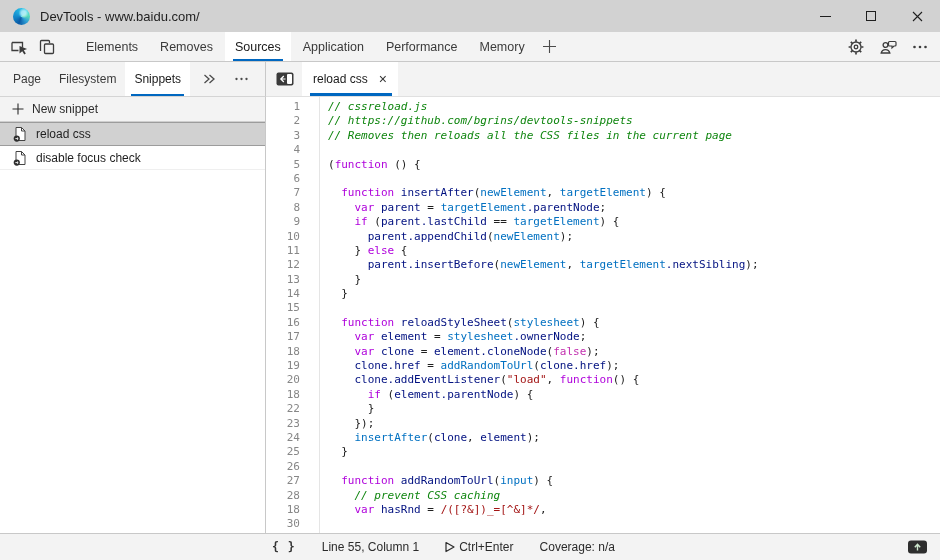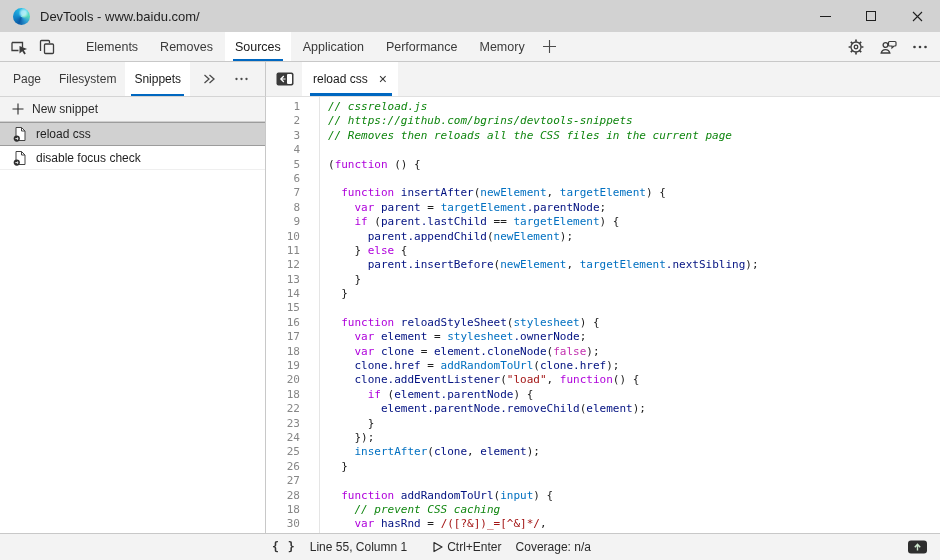--- a/index.html
+++ b/index.html
@@ -70,21 +70,21 @@
   .gut-line { height:14.4px; font:11px "DejaVu Sans Mono","Liberation Mono",monospace; color:#878787; }
   .code { flex:1; padding:3px 5px 0 8px; overflow:hidden; }
   .code-line { height:14.4px; font:11px "DejaVu Sans Mono","Liberation Mono",monospace; color:#202020; white-space:pre; }
   .tk-c { font-style:italic; }
 
   
   .statusbar { position:absolute; left:0; right:0; bottom:0; height:27px; background:#f3f3f3;
                border-top:1px solid #c8c8c8; display:flex; align-items:center; padding-left:272px;
                font-size:12px; color:#2b2b2b; }
   .braces { font:bold 11.5px "DejaVu Sans Mono","Liberation Mono",monospace; color:#333; letter-spacing:1px; }
-  .sb-item { margin-left:14px; }
+  .sb-item { margin-left:26px; }
   .run { display:flex; align-items:center; gap:3px; margin-left:24px; }
   .drawer-btn { position:absolute; right:12px; top:5px; cursor:default; }
 
   svg { display:block; }
 </style>
 </head>
 <body>
 
 <div class="window">
 
@@ -291,21 +291,20 @@
         <div class="code-line"><span class="tk-d" style="color: rgb(32, 32, 32);">      </span><span class="tk-v" style="color: rgb(0, 16, 128);">parent.insertBefore</span><span class="tk-d" style="color: rgb(32, 32, 32);">(</span><span class="tk-p" style="color: rgb(0, 112, 193);">newElement</span><span class="tk-d" style="color: rgb(32, 32, 32);">, </span><span class="tk-p" style="color: rgb(0, 112, 193);">targetElement</span><span class="tk-v" style="color: rgb(0, 16, 128);">.nextSibling</span><span class="tk-d" style="color: rgb(32, 32, 32);">);</span></div>
         <div class="code-line"><span class="tk-d" style="color: rgb(32, 32, 32);">    }</span></div>
         <div class="code-line"><span class="tk-d" style="color: rgb(32, 32, 32);">  }</span></div>
         <div class="code-line"></div>
         <div class="code-line"><span class="tk-d" style="color: rgb(32, 32, 32);">  </span><span class="tk-k" style="color: rgb(175, 0, 219);">function</span><span class="tk-d" style="color: rgb(32, 32, 32);"> </span><span class="tk-v" style="color: rgb(0, 16, 128);">reloadStyleSheet</span><span class="tk-d" style="color: rgb(32, 32, 32);">(</span><span class="tk-p" style="color: rgb(0, 112, 193);">stylesheet</span><span class="tk-d" style="color: rgb(32, 32, 32);">) {</span></div>
         <div class="code-line"><span class="tk-d" style="color: rgb(32, 32, 32);">    </span><span class="tk-k" style="color: rgb(175, 0, 219);">var</span><span class="tk-d" style="color: rgb(32, 32, 32);"> </span><span class="tk-v" style="color: rgb(0, 16, 128);">element</span><span class="tk-d" style="color: rgb(32, 32, 32);"> = </span><span class="tk-p" style="color: rgb(0, 112, 193);">stylesheet</span><span class="tk-v" style="color: rgb(0, 16, 128);">.ownerNode</span><span class="tk-d" style="color: rgb(32, 32, 32);">;</span></div>
         <div class="code-line"><span class="tk-d" style="color: rgb(32, 32, 32);">    </span><span class="tk-k" style="color: rgb(175, 0, 219);">var</span><span class="tk-d" style="color: rgb(32, 32, 32);"> </span><span class="tk-v" style="color: rgb(0, 16, 128);">clone</span><span class="tk-d" style="color: rgb(32, 32, 32);"> = </span><span class="tk-v" style="color: rgb(0, 16, 128);">element.cloneNode</span><span class="tk-d" style="color: rgb(32, 32, 32);">(</span><span class="tk-a" style="color: rgb(194, 47, 174);">false</span><span class="tk-d" style="color: rgb(32, 32, 32);">);</span></div>
         <div class="code-line"><span class="tk-d" style="color: rgb(32, 32, 32);">    </span><span class="tk-v" style="color: rgb(0, 16, 128);">clone.href</span><span class="tk-d" style="color: rgb(32, 32, 32);"> = </span><span class="tk-p" style="color: rgb(0, 112, 193);">addRandomToUrl</span><span class="tk-d" style="color: rgb(32, 32, 32);">(</span><span class="tk-v" style="color: rgb(0, 16, 128);">clone.href</span><span class="tk-d" style="color: rgb(32, 32, 32);">);</span></div>
         <div class="code-line"><span class="tk-d" style="color: rgb(32, 32, 32);">    </span><span class="tk-v" style="color: rgb(0, 16, 128);">clone.addEventListener</span><span class="tk-d" style="color: rgb(32, 32, 32);">(</span><span class="tk-s" style="color: rgb(163, 21, 21);">"load"</span><span class="tk-d" style="color: rgb(32, 32, 32);">, </span><span class="tk-k" style="color: rgb(175, 0, 219);">function</span><span class="tk-d" style="color: rgb(32, 32, 32);">() {</span></div>
         <div class="code-line"><span class="tk-d" style="color: rgb(32, 32, 32);">      </span><span class="tk-k" style="color: rgb(175, 0, 219);">if</span><span class="tk-d" style="color: rgb(32, 32, 32);"> (</span><span class="tk-v" style="color: rgb(0, 16, 128);">element.parentNode</span><span class="tk-d" style="color: rgb(32, 32, 32);">) {</span></div>
-        <div class="code-line"><span class="tk-d" style="color: rgb(32, 32, 32);">        </span><span class="tk-v" style="color: rgb(0, 16, 128);">element.parentNode.removeChild</span><span class="tk-d" style="color: rgb(32, 32, 32);">(</span><span class="tk-v" style="color: rgb(0, 16, 128);">element</span><span class="tk-d" style="color: rgb(32, 32, 32);">);</span></div>
         <div class="code-line"><span class="tk-d" style="color: rgb(32, 32, 32);">      }</span></div>
         <div class="code-line"><span class="tk-d" style="color: rgb(32, 32, 32);">    });</span></div>
         <div class="code-line"><span class="tk-d" style="color: rgb(32, 32, 32);">    </span><span class="tk-p" style="color: rgb(0, 112, 193);">insertAfter</span><span class="tk-d" style="color: rgb(32, 32, 32);">(</span><span class="tk-v" style="color: rgb(0, 16, 128);">clone</span><span class="tk-d" style="color: rgb(32, 32, 32);">, </span><span class="tk-v" style="color: rgb(0, 16, 128);">element</span><span class="tk-d" style="color: rgb(32, 32, 32);">);</span></div>
         <div class="code-line"><span class="tk-d" style="color: rgb(32, 32, 32);">  }</span></div>
         <div class="code-line"></div>
         <div class="code-line"><span class="tk-d" style="color: rgb(32, 32, 32);">  </span><span class="tk-k" style="color: rgb(175, 0, 219);">function</span><span class="tk-d" style="color: rgb(32, 32, 32);"> </span><span class="tk-v" style="color: rgb(0, 16, 128);">addRandomToUrl</span><span class="tk-d" style="color: rgb(32, 32, 32);">(</span><span class="tk-p" style="color: rgb(0, 112, 193);">input</span><span class="tk-d" style="color: rgb(32, 32, 32);">) {</span></div>
         <div class="code-line"><span class="tk-d" style="color: rgb(32, 32, 32);">    </span><span class="tk-c" style="color: rgb(14, 133, 14);">// prevent CSS caching</span></div>
         <div class="code-line"><span class="tk-d" style="color: rgb(32, 32, 32);">    </span><span class="tk-k" style="color: rgb(175, 0, 219);">var</span><span class="tk-d" style="color: rgb(32, 32, 32);"> </span><span class="tk-v" style="color: rgb(0, 16, 128);">hasRnd</span><span class="tk-d" style="color: rgb(32, 32, 32);"> = </span><span class="tk-r" style="color: rgb(163, 21, 21);">/([?&amp;])_=[^&amp;]*/</span><span class="tk-d" style="color: rgb(32, 32, 32);">,</span></div>
       </div>
   </div>

